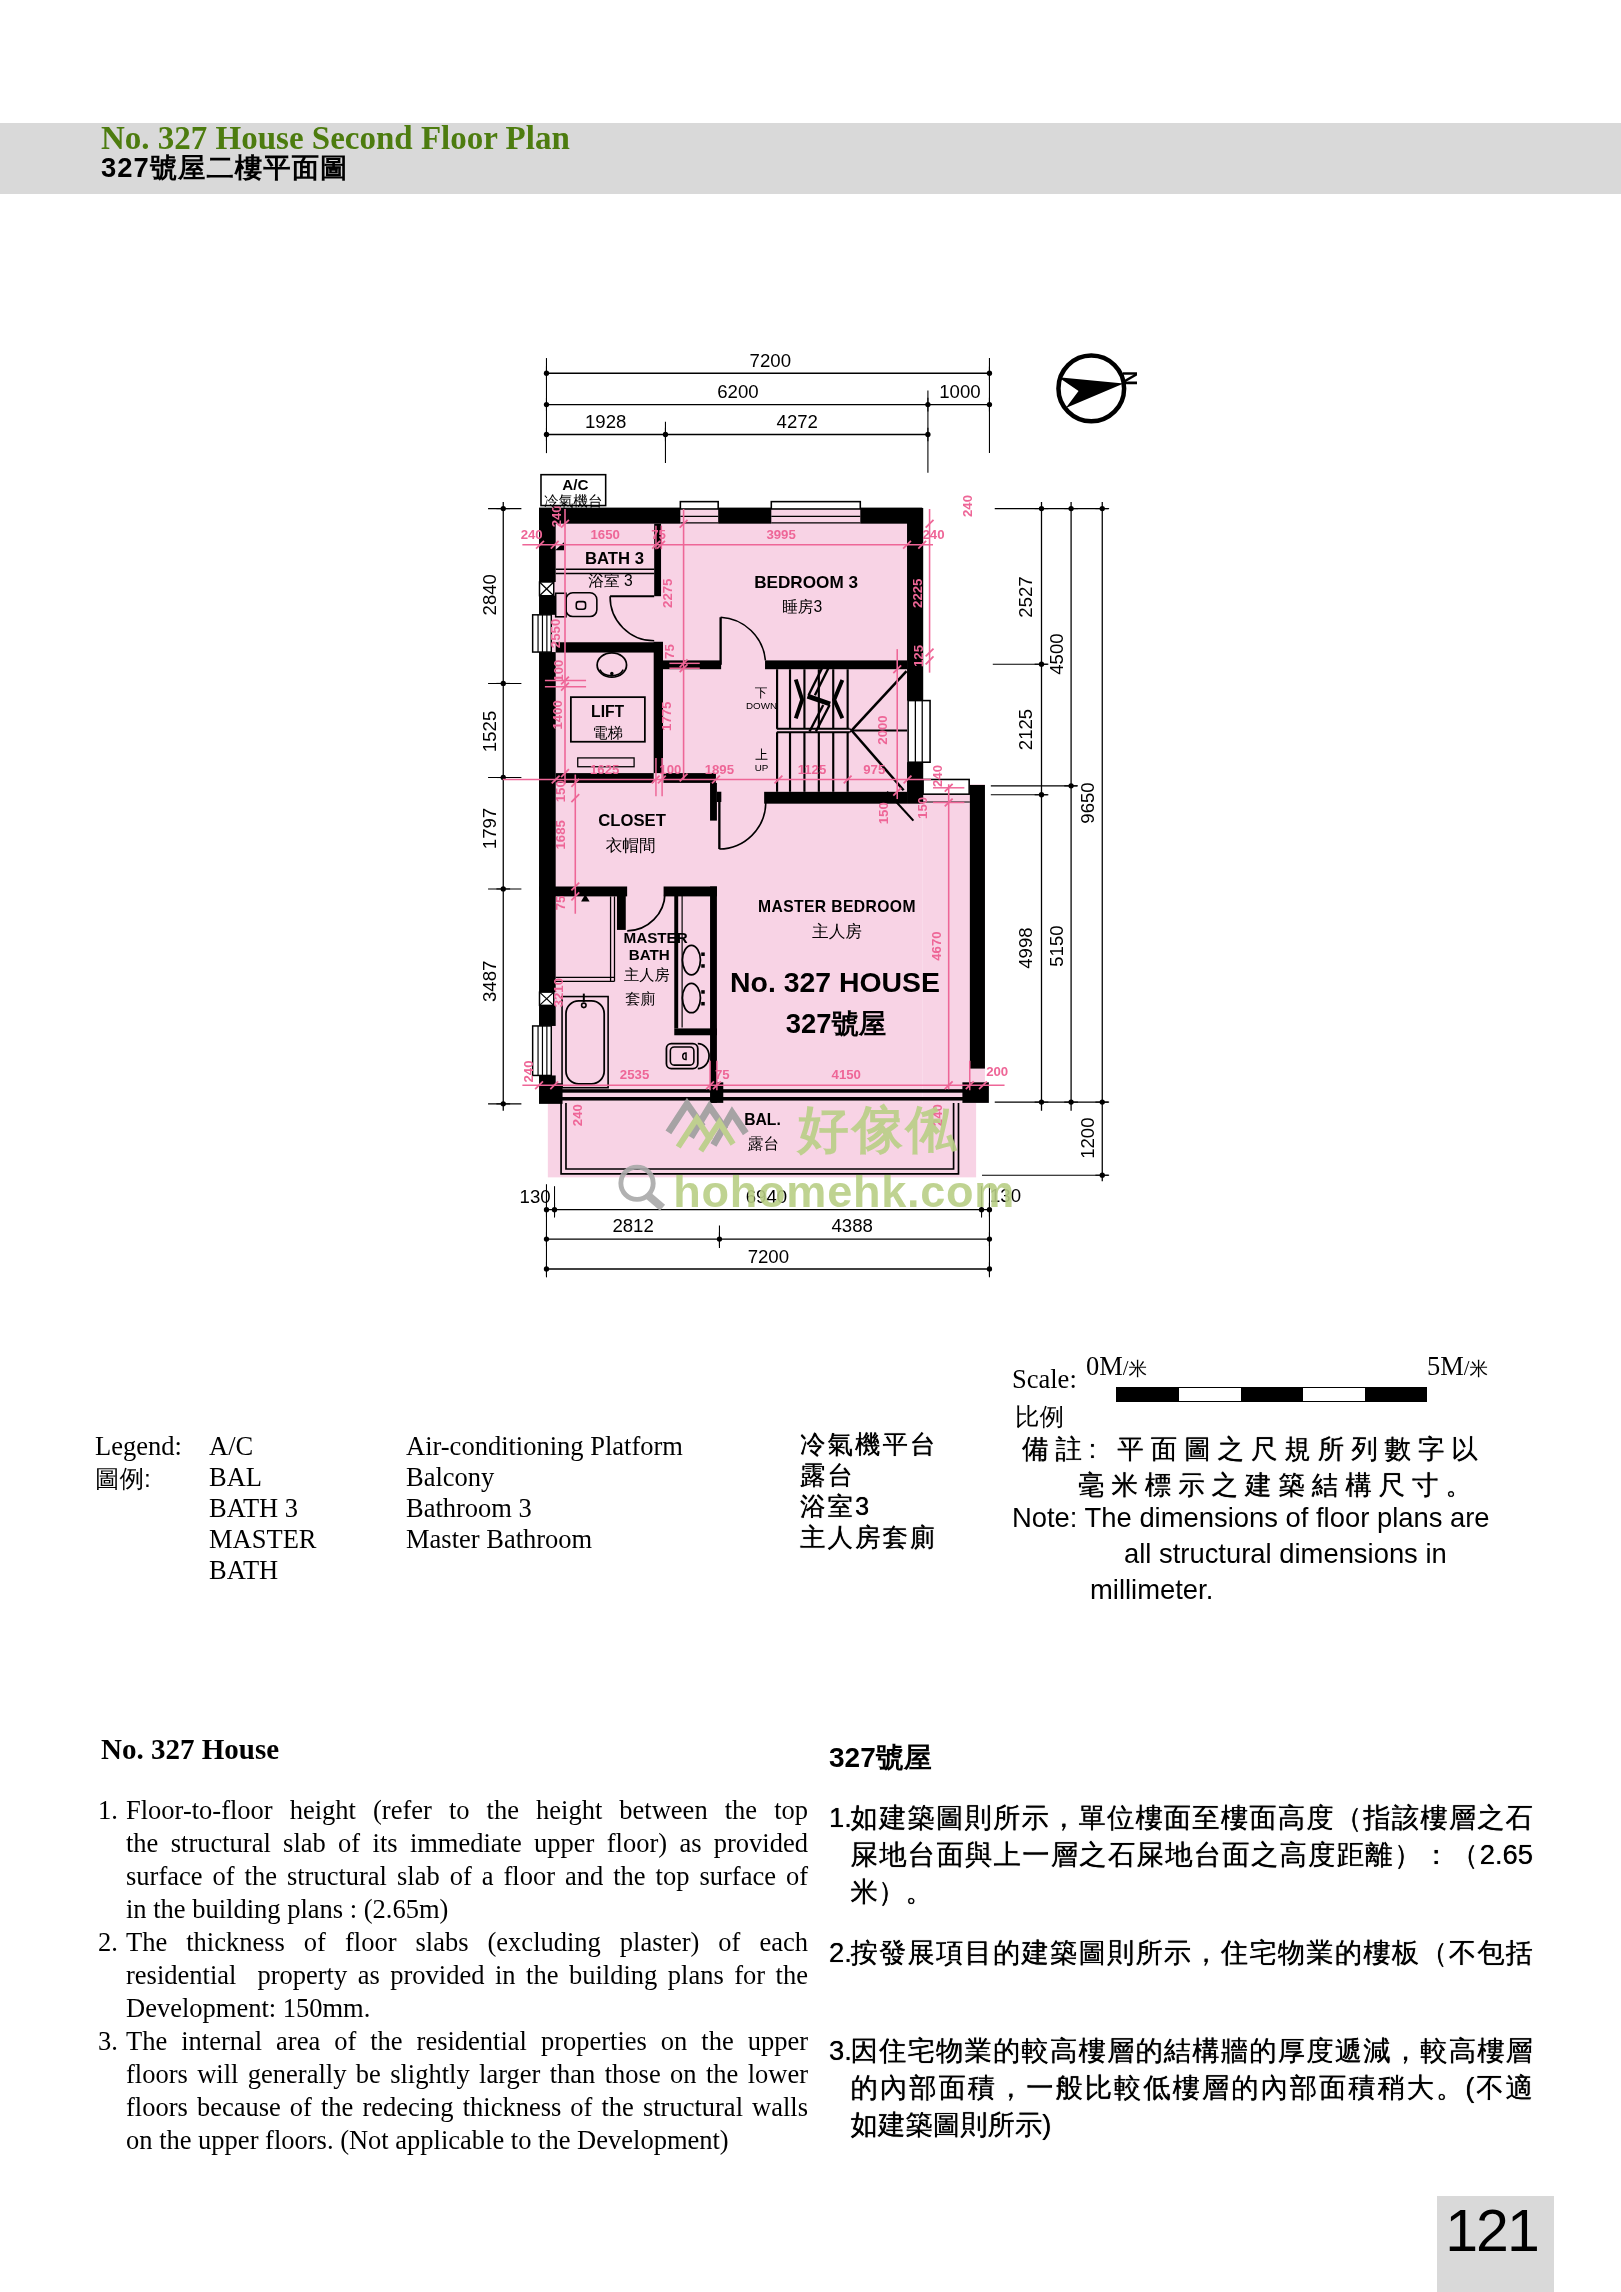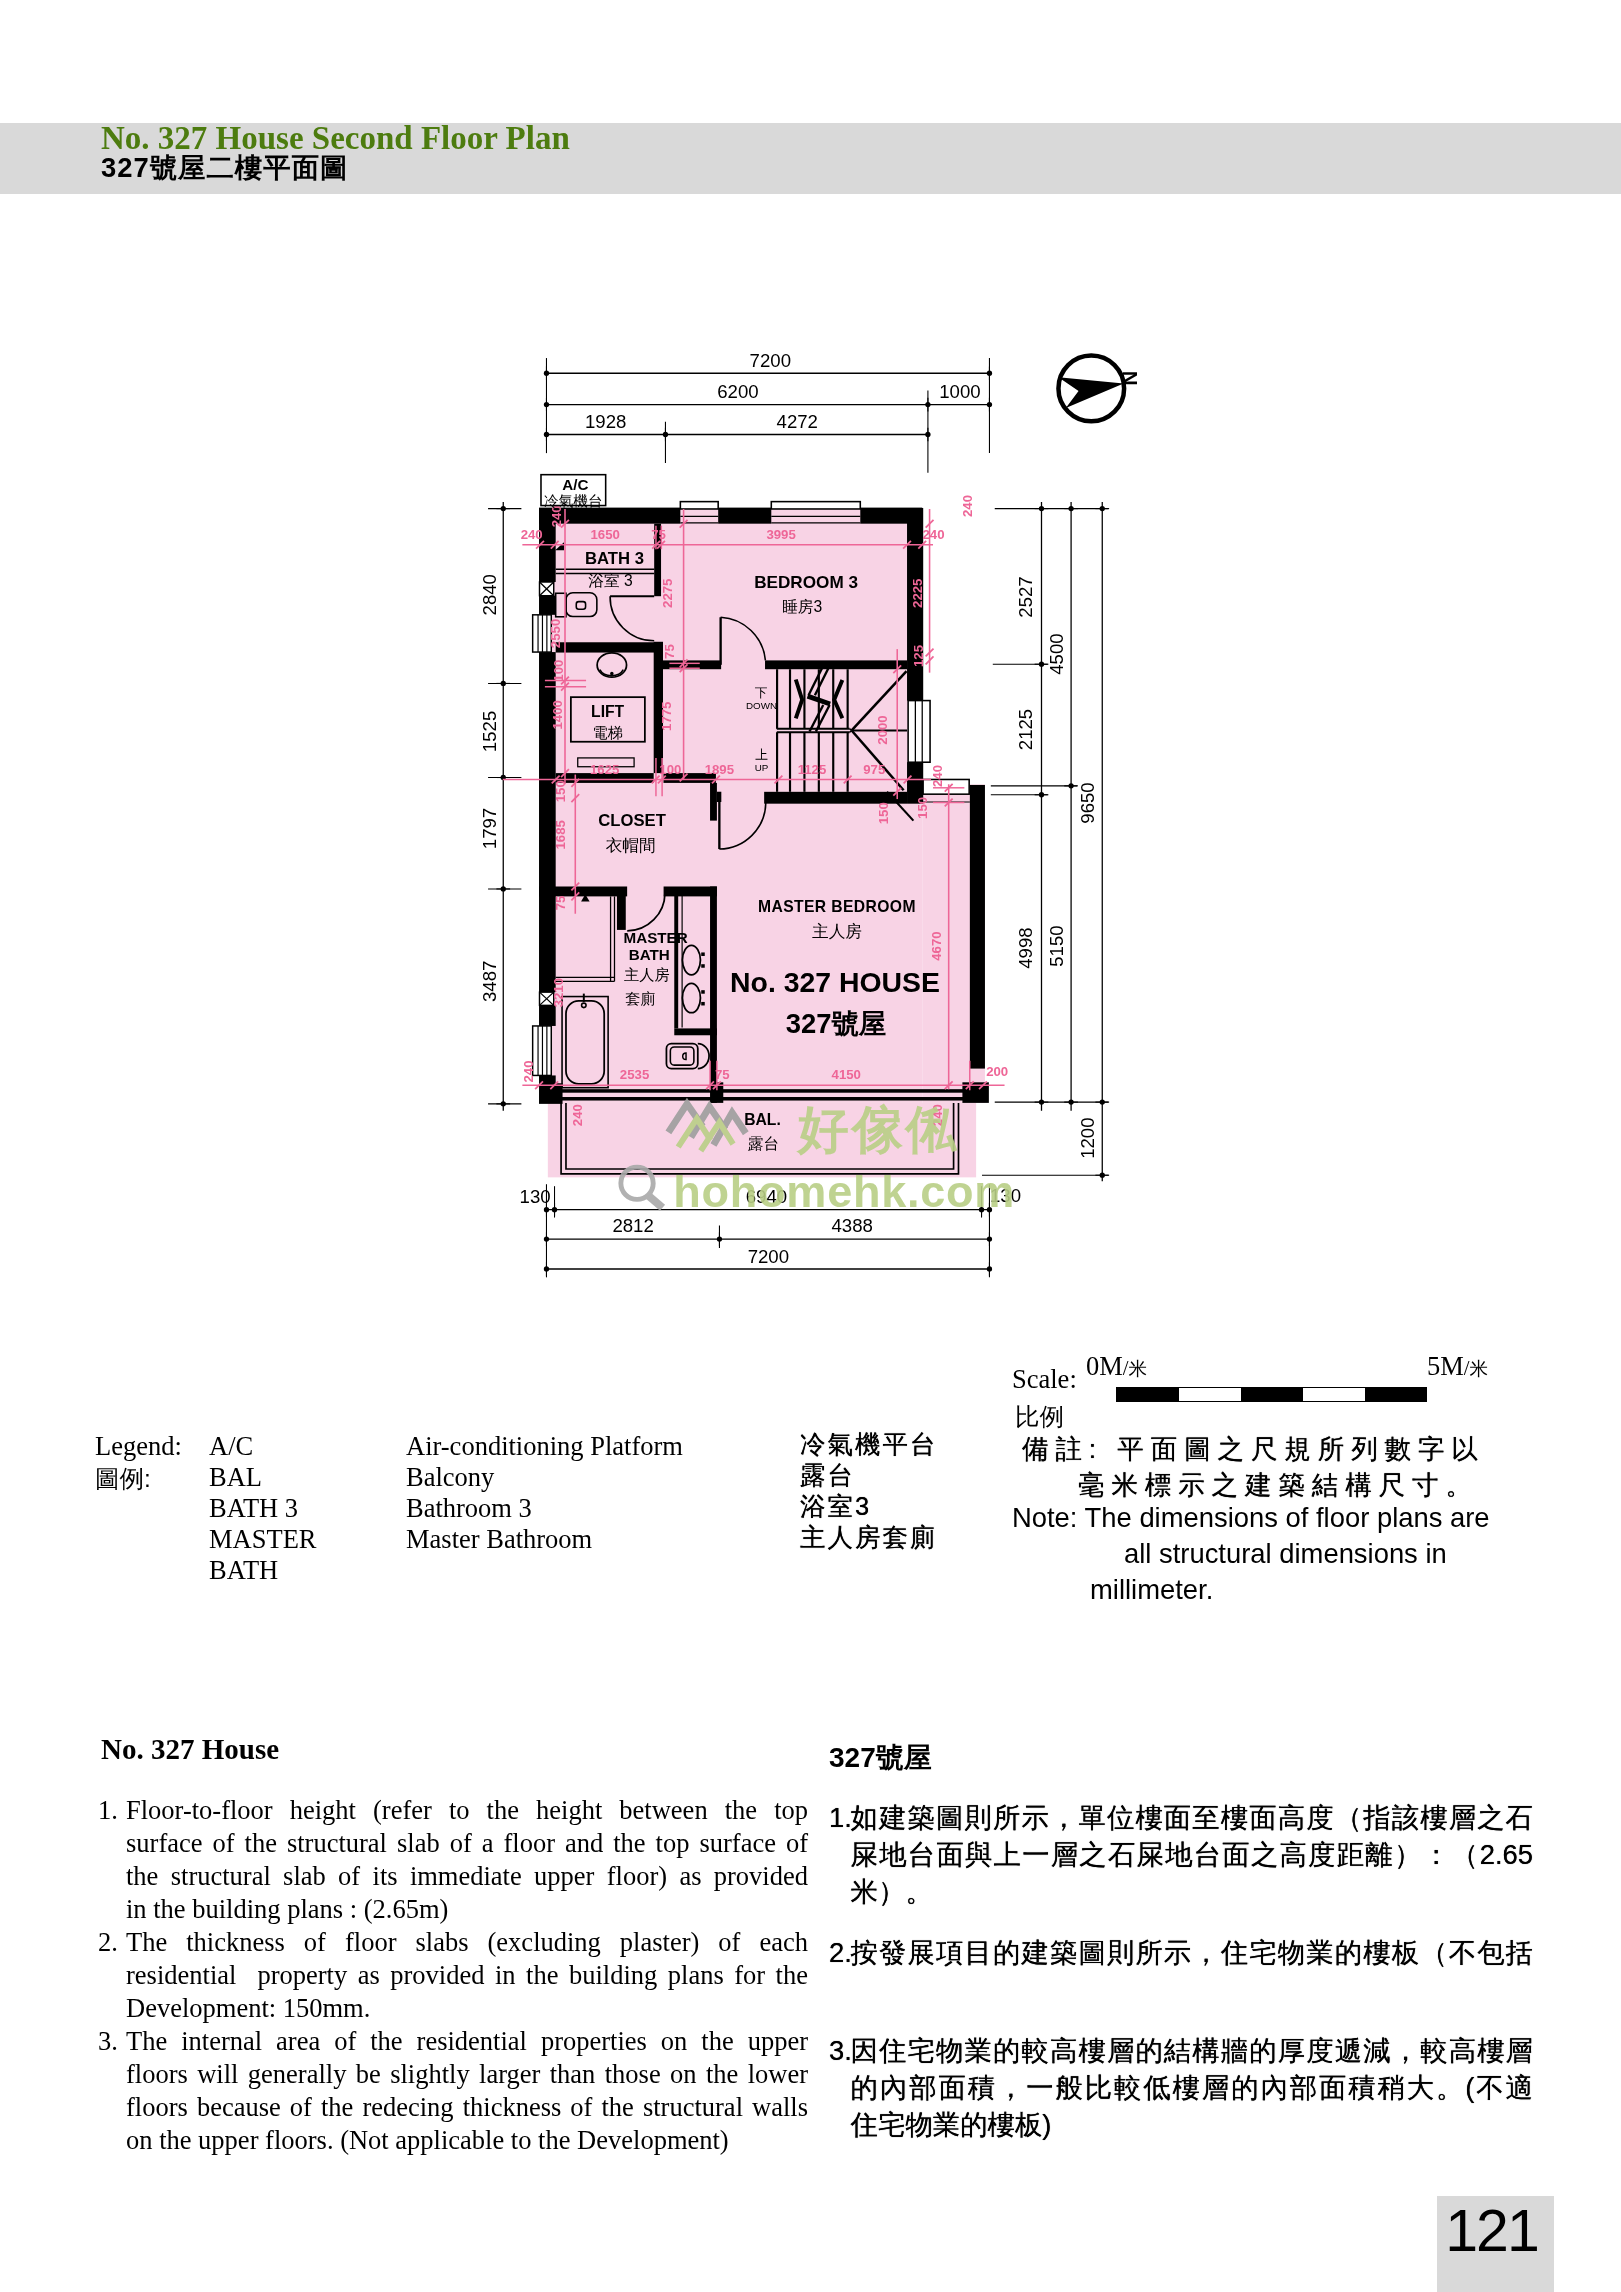--- a/index.html
+++ b/index.html
@@ -683,22 +683,22 @@
 <div class="abs cjk" style="left:1022px;top:1431px;font-size:26.5px;letter-spacing:6.9px">備註: 平面圖之尺規所列數字以</div>
 
 <div class="abs cjk" style="left:1078px;top:1467px;font-size:26.5px;letter-spacing:6.9px">毫米標示之建築結構尺寸。</div>
 
 <div class="abs" style="left:1012px;top:1500px;font-size:27.4px;line-height:36px">Note: The dimensions of floor plans are<br><span style="margin-left:112px">all structural dimensions in</span><br><span style="margin-left:78px">millimeter.</span></div>
 
 <div class="abs serif" style="left:101px;top:1733px;font-size:29px;font-weight:bold">No. 327 House</div>
 
 <div class="abs serif" style="left:98px;top:1794px;width:710px;font-size:26.5px;line-height:33px">
 <div class="jl" style="position:relative;padding-left:28px"><span style="position:absolute;left:0">1.</span>Floor-to-floor height (refer to the height between the top</div>
+<div class="jl" style="padding-left:28px">the structural slab of its immediate upper floor) as provided</div>
 <div class="jl" style="padding-left:28px">surface of the structural slab of a floor and the top surface of</div>
-<div class="jl" style="padding-left:28px">the structural slab of its immediate upper floor) as provided</div>
 <div style="padding-left:28px">in the building plans : (2.65m)</div>
 <div class="jl" style="position:relative;padding-left:28px"><span style="position:absolute;left:0">2.</span>The thickness of floor slabs (excluding plaster) of each</div>
 <div class="jl" style="padding-left:28px">residential&nbsp;&nbsp;property as provided in the building plans for the</div>
 <div style="padding-left:28px">Development: 150mm.</div>
 <div class="jl" style="position:relative;padding-left:28px"><span style="position:absolute;left:0">3.</span>The internal area of the residential properties on the upper</div>
 <div class="jl" style="padding-left:28px">floors will generally be slightly larger than those on the lower</div>
 <div class="jl" style="padding-left:28px">floors because of the redecing thickness of the structural walls</div>
 <div style="padding-left:28px">on the upper floors. (Not applicable to the Development)</div>
 </div>
 
@@ -710,18 +710,18 @@
 <div style="padding-left:21.6px">米）。</div>
 </div>
 
 <div class="abs cjk" style="left:829px;top:1934px;width:704px;font-size:27.4px;line-height:37px">
 <div class="jc" style="position:relative;padding-left:21.6px"><span style="position:absolute;left:0">2.</span>按發展項目的建築圖則所示，住宅物業的樓板（不包括</div>
 </div>
 
 <div class="abs cjk" style="left:829px;top:2032px;width:704px;font-size:27.4px;line-height:37px">
 <div class="jc" style="position:relative;padding-left:21.6px"><span style="position:absolute;left:0">3.</span>因住宅物業的較高樓層的結構牆的厚度遞減，較高樓層</div>
 <div class="jc" style="padding-left:21.6px">的內部面積，一般比較低樓層的內部面積稍大。(不適</div>
-<div style="padding-left:21.6px">住宅物業的樓板)</div>
+<div style="padding-left:21.6px">如建築圖則所示)</div>
 </div>
 
 <div class="abs" style="left:1437px;top:2196px;width:117px;height:97px;background:#d9d9d9"></div>
 
 <div class="abs" style="left:1433px;top:2197px;width:117px;font-size:59px;letter-spacing:-2px;text-align:center">121</div>
 
 </body></html>

